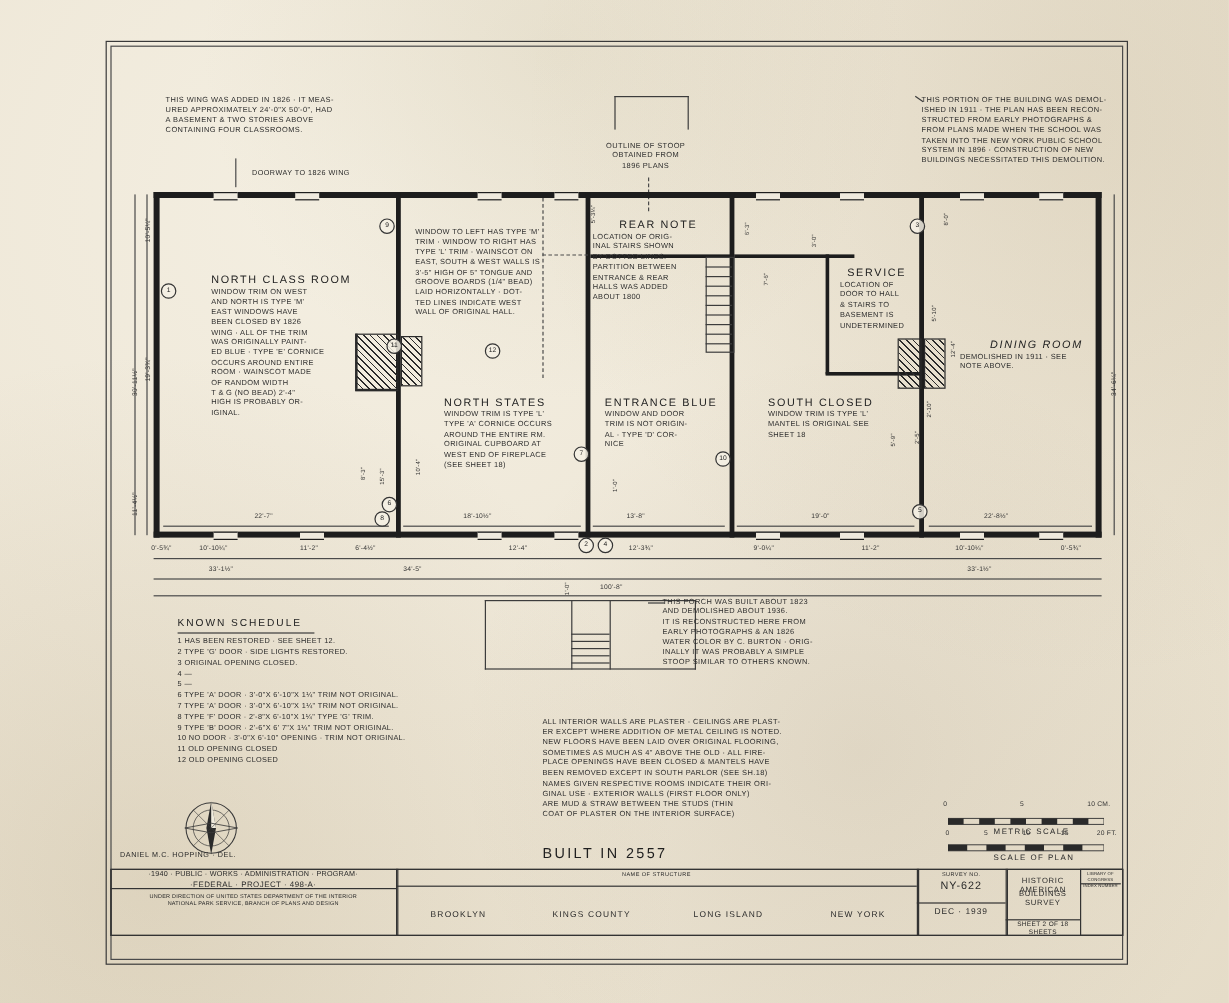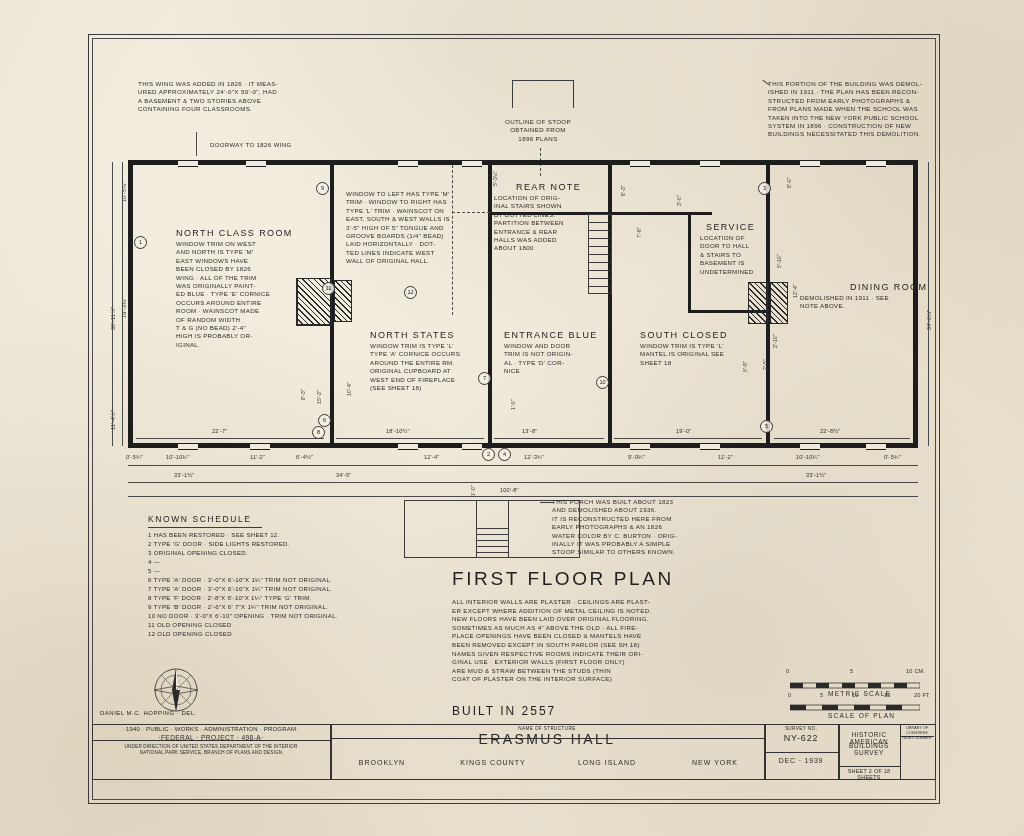--- a/index.html
+++ b/index.html
@@ -224,21 +224,21 @@
 HALLS WAS ADDED
 ABOUT 1800</div>
 
   <div class="roomlbl" style="left:706px;top:222px;">SERVICE</div>
   <div class="roomtxt" style="left:700px;top:234px;width:78px;">LOCATION OF
 DOOR TO HALL
 &amp; STAIRS TO
 BASEMENT IS
 UNDETERMINED</div>
 
-  <div class="roomlbl" style="left:850px;top:282px;">DINING ROOM</div>
+  <div class="roomlbl" style="left:825px;top:282px;font-style:italic;">DINING ROOM</div>
   <div class="roomtxt" style="left:800px;top:294px;width:112px;">DEMOLISHED IN 1911 · SEE
 NOTE ABOVE.</div>
 
   <div class="roomtxt" style="left:346px;top:190px;width:112px;">WINDOW TO LEFT HAS TYPE 'M'
 TRIM · WINDOW TO RIGHT HAS
 TYPE 'L' TRIM · WAINSCOT ON
 EAST, SOUTH &amp; WEST WALLS IS
 3'-5" HIGH OF 5" TONGUE AND
 GROOVE BOARDS (1/4" BEAD)
 LAID HORIZONTALLY · DOT-
@@ -317,21 +317,20 @@
 
   <div class="note" style="left:552px;top:498px;width:190px;">THIS PORCH WAS BUILT ABOUT 1823
 AND DEMOLISHED ABOUT 1936.
 IT IS RECONSTRUCTED HERE FROM
 EARLY PHOTOGRAPHS &amp; AN 1826
 WATER COLOR BY C. BURTON · ORIG-
 INALLY IT WAS PROBABLY A SIMPLE
 STOOP SIMILAR TO OTHERS KNOWN.</div>
   <div class="thin" style="left:540px;top:502px;width:14px;height:1px;"></div>
 
-  <div class="bigtitle" style="left:452px;top:568px;">FIRST FLOOR PLAN</div>
   <div class="note" style="left:452px;top:598px;width:248px;font-size:6.2px;line-height:8.6px;">ALL INTERIOR WALLS ARE PLASTER · CEILINGS ARE PLAST-
 ER EXCEPT WHERE ADDITION OF METAL CEILING IS NOTED.
 NEW FLOORS HAVE BEEN LAID OVER ORIGINAL FLOORING,
 SOMETIMES AS MUCH AS 4" ABOVE THE OLD · ALL FIRE-
 PLACE OPENINGS HAVE BEEN CLOSED &amp; MANTELS HAVE
 BEEN REMOVED EXCEPT IN SOUTH PARLOR (SEE SH.18)
 NAMES GIVEN RESPECTIVE ROOMS INDICATE THEIR ORI-
 GINAL USE · EXTERIOR WALLS (FIRST FLOOR ONLY)
 ARE MUD &amp; STRAW BETWEEN THE STUDS (THIN
 COAT OF PLASTER ON THE INTERIOR SURFACE)</div>
@@ -408,21 +407,20 @@
   <div class="thin" style="left:838px;top:766px;width:62px;height:0.8px;background:#333;"></div>
   <div class="thin" style="left:92px;top:740px;width:238px;height:0.8px;background:#333;"></div>
   <div class="thin" style="left:900px;top:736px;width:34px;height:0.8px;background:#333;"></div>
 
   <div class="tbtxt" style="left:94px;top:726px;width:234px;font-size:6px;letter-spacing:.2px;">·1940 · PUBLIC · WORKS · ADMINISTRATION · PROGRAM·</div>
   <div class="tbtxt" style="left:94px;top:734px;width:234px;font-size:6.6px;letter-spacing:.4px;">·FEDERAL · PROJECT · 498-A·</div>
   <div class="tbtxt" style="left:94px;top:744px;width:234px;font-size:4.6px;line-height:6.4px;letter-spacing:.2px;white-space:pre-line;">UNDER DIRECTION OF UNITED STATES DEPARTMENT OF THE INTERIOR
 NATIONAL PARK SERVICE, BRANCH OF PLANS AND DESIGN</div>
 
   <div class="tbtxt" style="left:330px;top:726px;width:434px;font-size:4.6px;letter-spacing:.4px;">NAME OF STRUCTURE</div>
-  <div class="tbtxt" style="left:330px;top:731px;width:434px;font-size:14px;letter-spacing:2.4px;">ERASMUS HALL</div>
   <div class="tbtxt" style="left:336px;top:759px;width:92px;font-size:7px;letter-spacing:1px;">BROOKLYN</div>
   <div class="tbtxt" style="left:440px;top:759px;width:106px;font-size:7px;letter-spacing:1px;">KINGS COUNTY</div>
   <div class="tbtxt" style="left:554px;top:759px;width:106px;font-size:7px;letter-spacing:1px;">LONG ISLAND</div>
   <div class="tbtxt" style="left:668px;top:759px;width:94px;font-size:7px;letter-spacing:1px;">NEW YORK</div>
 
   <div class="tbtxt" style="left:764px;top:726px;width:74px;font-size:4.6px;letter-spacing:.4px;">SURVEY NO.</div>
   <div class="tbtxt" style="left:764px;top:733px;width:74px;font-size:9px;letter-spacing:.8px;">NY-622</div>
   <div class="tbtxt" style="left:764px;top:757px;width:74px;font-size:7px;letter-spacing:.8px;">DEC · 1939</div>
 
   <div class="tbtxt" style="left:838px;top:731px;width:62px;font-size:6.4px;letter-spacing:.6px;">HISTORIC AMERICAN</div>

